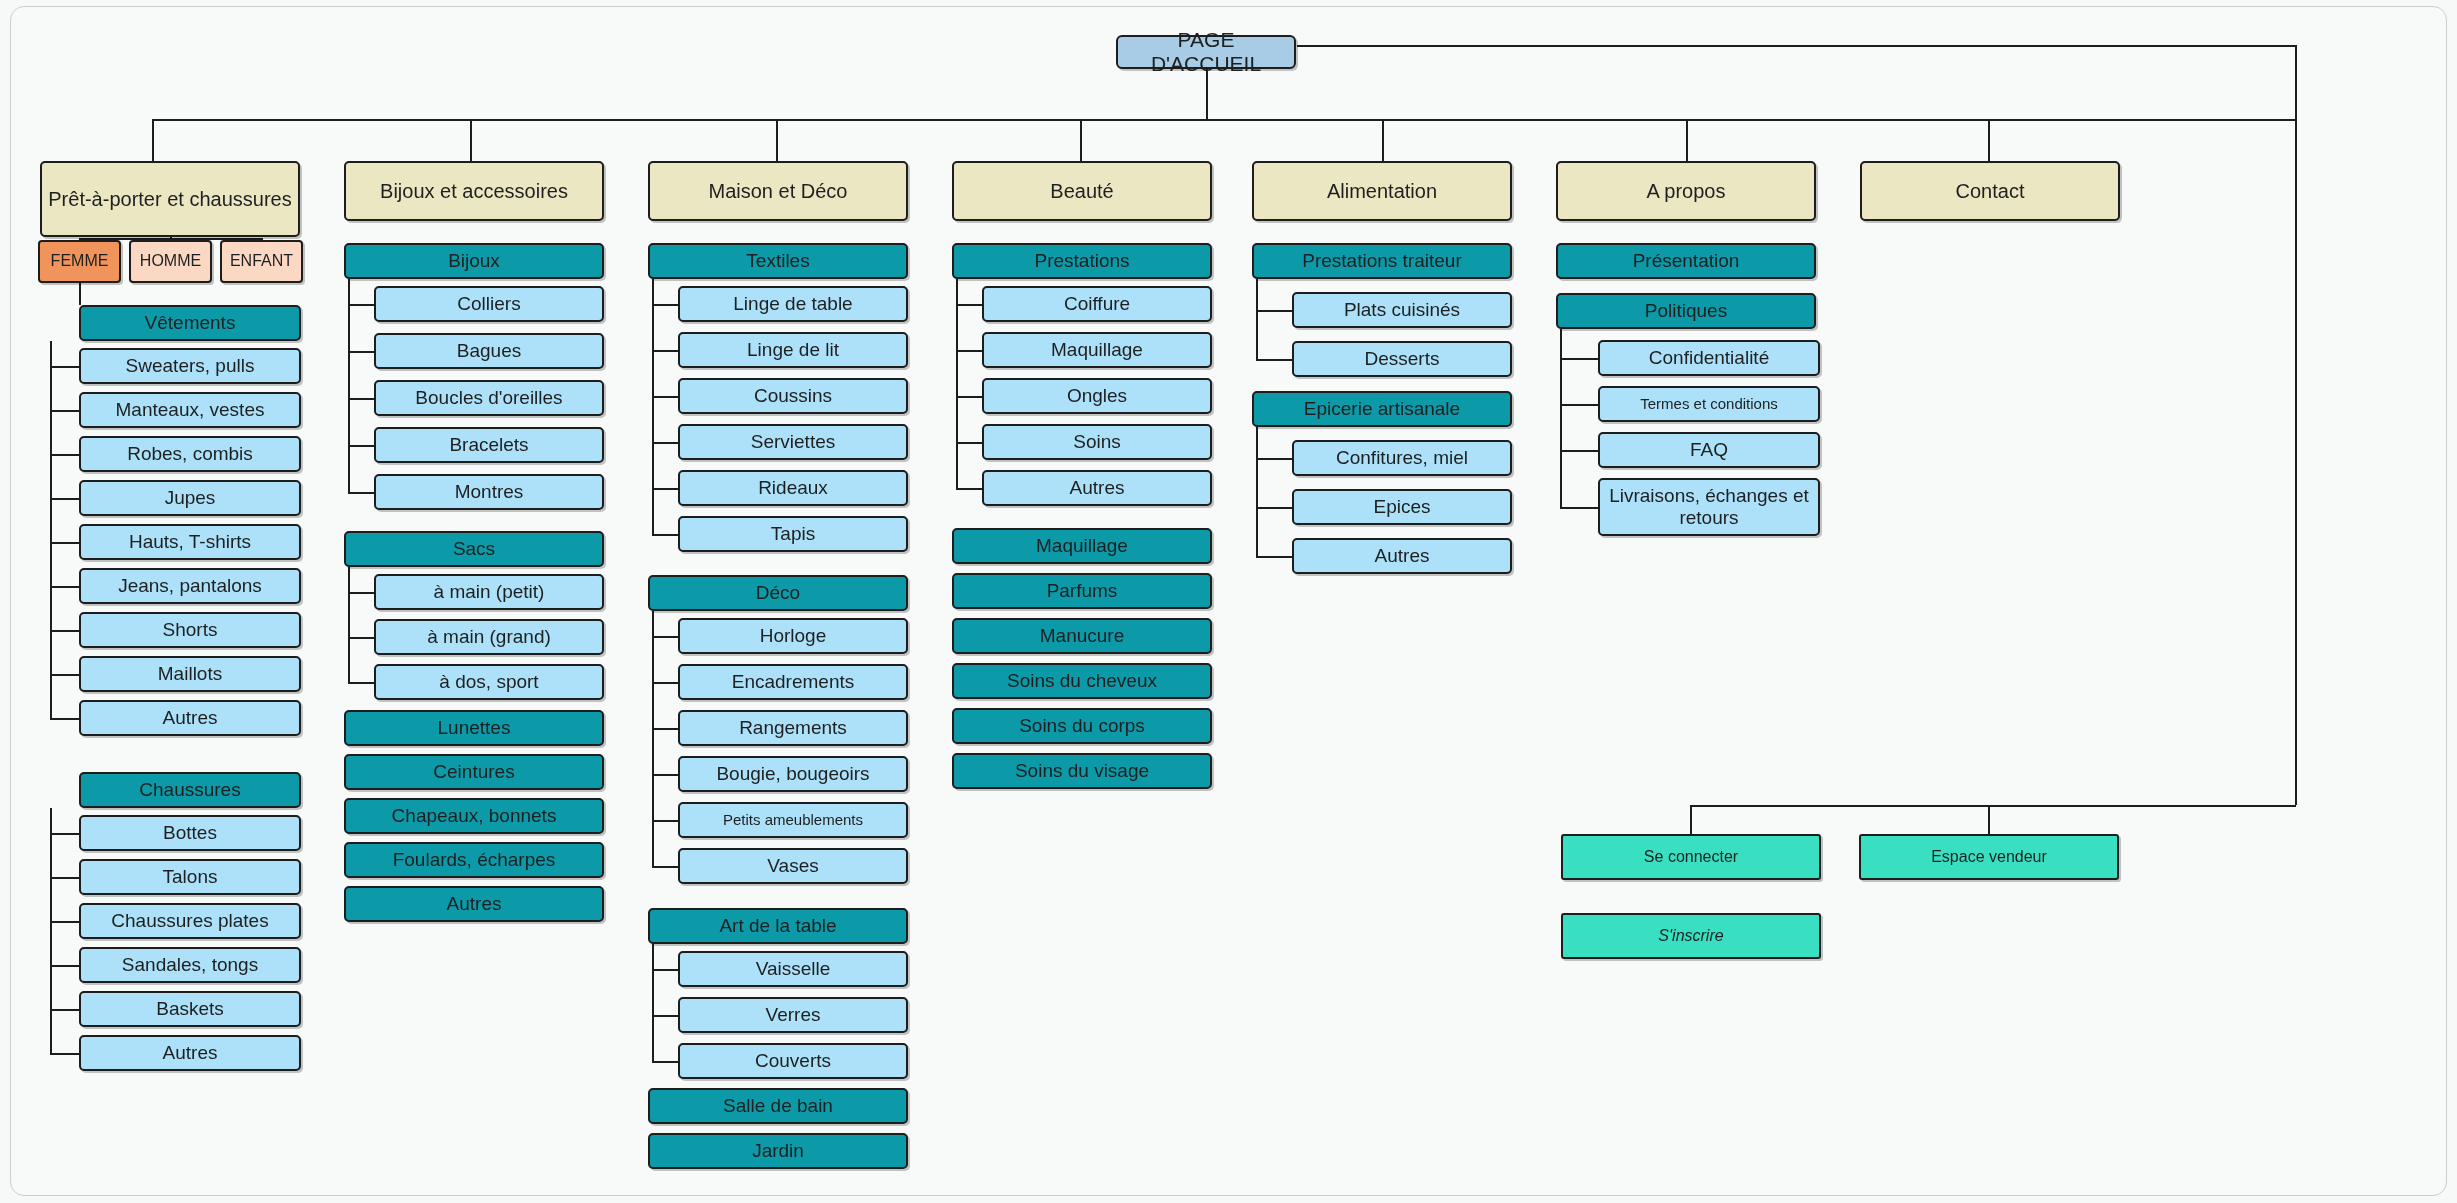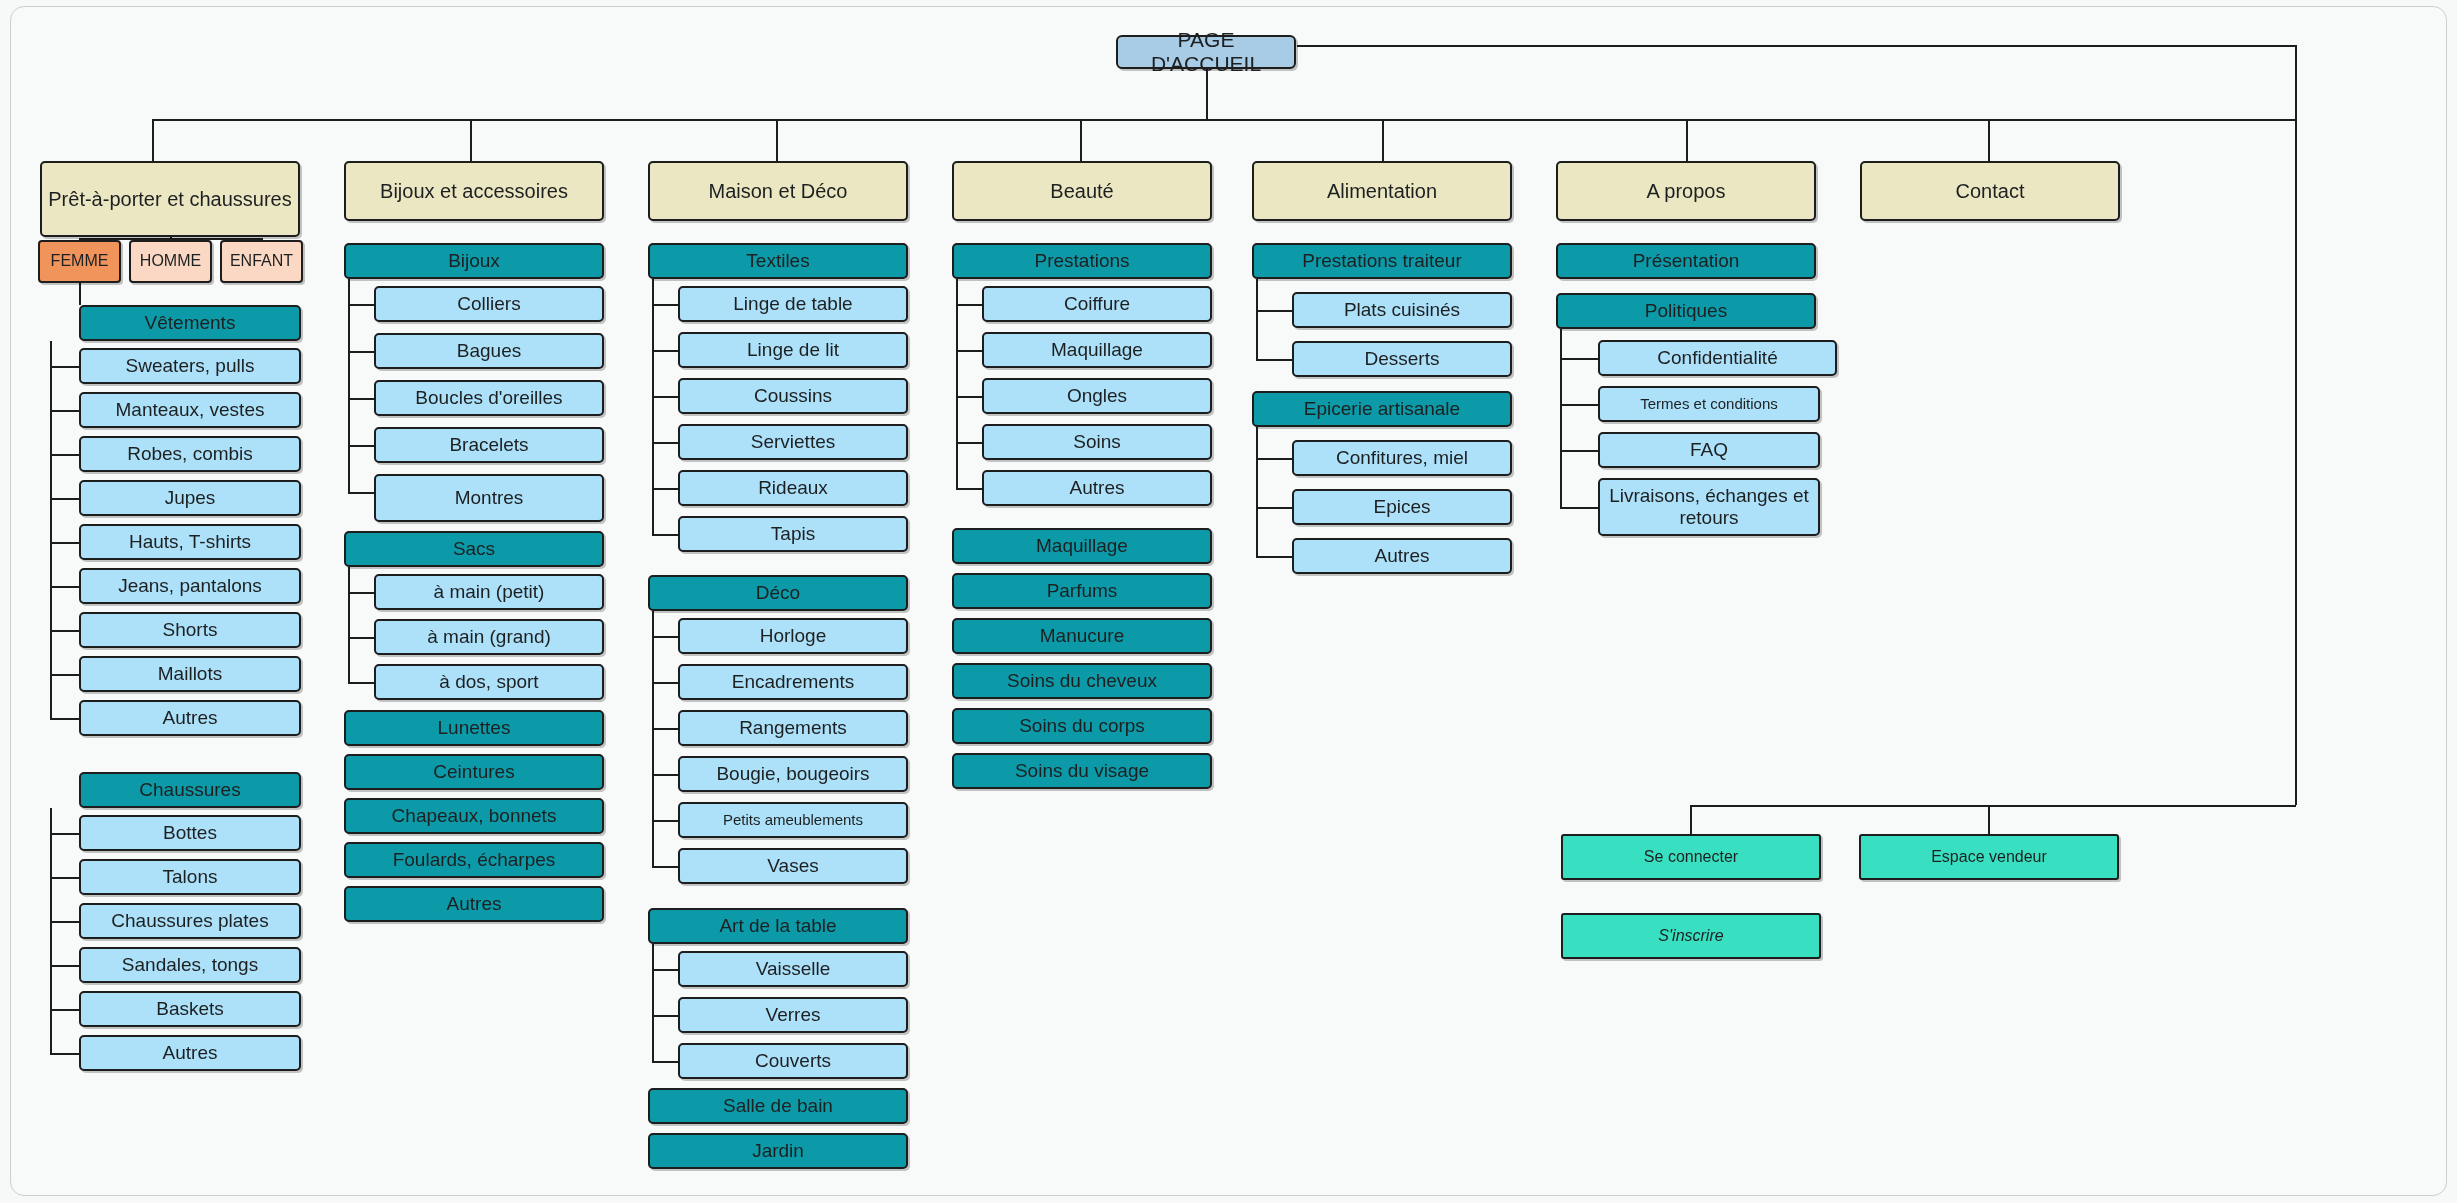--- a/index.html
+++ b/index.html
@@ -144,21 +144,21 @@
     <div class="ln lnh" style="left: 50px; top: 1053px; width: 29px; height: 2px;"></div>
     <div class="ln lnv" style="left: 50px; top: 808px; width: 2px; height: 245px;"></div>
     <div class="node leaf" style="left: 374px; top: 286px; width: 230px; height: 36px;">Colliers</div>
     <div class="ln lnh" style="left: 348px; top: 304px; width: 26px; height: 2px;"></div>
     <div class="node leaf" style="left: 374px; top: 333px; width: 230px; height: 36px;">Bagues</div>
     <div class="ln lnh" style="left: 348px; top: 351px; width: 26px; height: 2px;"></div>
     <div class="node leaf" style="left: 374px; top: 380px; width: 230px; height: 36px;">Boucles d'oreilles</div>
     <div class="ln lnh" style="left: 348px; top: 398px; width: 26px; height: 2px;"></div>
     <div class="node leaf" style="left: 374px; top: 427px; width: 230px; height: 36px;">Bracelets</div>
     <div class="ln lnh" style="left: 348px; top: 445px; width: 26px; height: 2px;"></div>
-    <div class="node leaf" style="left: 374px; top: 474px; width: 230px; height: 48px;">Montres</div>
+    <div class="node leaf" style="left: 374px; top: 474px; width: 230px; height: 36px;">Montres</div>
     <div class="ln lnh" style="left: 348px; top: 492px; width: 26px; height: 2px;"></div>
     <div class="ln lnv" style="left: 348px; top: 279px; width: 2px; height: 213px;"></div>
     <div class="node leaf" style="left: 374px; top: 574px; width: 230px; height: 36px;">à main (petit)</div>
     <div class="ln lnh" style="left: 348px; top: 592px; width: 26px; height: 2px;"></div>
     <div class="node leaf" style="left: 374px; top: 619px; width: 230px; height: 36px;">à main (grand)</div>
     <div class="ln lnh" style="left: 348px; top: 637px; width: 26px; height: 2px;"></div>
     <div class="node leaf" style="left: 374px; top: 664px; width: 230px; height: 36px;">à dos, sport</div>
     <div class="ln lnh" style="left: 348px; top: 682px; width: 26px; height: 2px;"></div>
     <div class="ln lnv" style="left: 348px; top: 567px; width: 2px; height: 115px;"></div>
     <div class="node sub" style="left: 344px; top: 710px; width: 260px; height: 36px;">Lunettes</div>
@@ -223,21 +223,21 @@
     <div class="node leaf" style="left: 1292px; top: 341px; width: 220px; height: 36px;">Desserts</div>
     <div class="ln lnh" style="left: 1256px; top: 359px; width: 36px; height: 2px;"></div>
     <div class="ln lnv" style="left: 1256px; top: 279px; width: 2px; height: 80px;"></div>
     <div class="node leaf" style="left: 1292px; top: 440px; width: 220px; height: 36px;">Confitures, miel</div>
     <div class="ln lnh" style="left: 1256px; top: 458px; width: 36px; height: 2px;"></div>
     <div class="node leaf" style="left: 1292px; top: 489px; width: 220px; height: 36px;">Epices</div>
     <div class="ln lnh" style="left: 1256px; top: 507px; width: 36px; height: 2px;"></div>
     <div class="node leaf" style="left: 1292px; top: 538px; width: 220px; height: 36px;">Autres</div>
     <div class="ln lnh" style="left: 1256px; top: 556px; width: 36px; height: 2px;"></div>
     <div class="ln lnv" style="left: 1256px; top: 427px; width: 2px; height: 129px;"></div>
-    <div class="node leaf" style="left: 1598px; top: 340px; width: 239px; height: 36px;">Confidentialité</div>
+    <div class="node leaf" style="left: 1598px; top: 340px; width: 222px; height: 36px;">Confidentialité</div>
     <div class="ln lnh" style="left: 1560px; top: 358px; width: 38px; height: 2px;"></div>
     <div class="node leaf tiny" style="left: 1598px; top: 386px; width: 222px; height: 36px;">Termes et conditions</div>
     <div class="ln lnh" style="left: 1560px; top: 404px; width: 38px; height: 2px;"></div>
     <div class="node leaf" style="left: 1598px; top: 432px; width: 222px; height: 36px;">FAQ</div>
     <div class="ln lnh" style="left: 1560px; top: 450px; width: 38px; height: 2px;"></div>
     <div class="node leaf" style="left: 1598px; top: 478px; width: 222px; height: 58px;">Livraisons, échanges et retours</div>
     <div class="ln lnh" style="left: 1560px; top: 507px; width: 38px; height: 2px;"></div>
     <div class="ln lnv" style="left: 1560px; top: 329px; width: 2px; height: 178px;"></div>
   </div>
 

